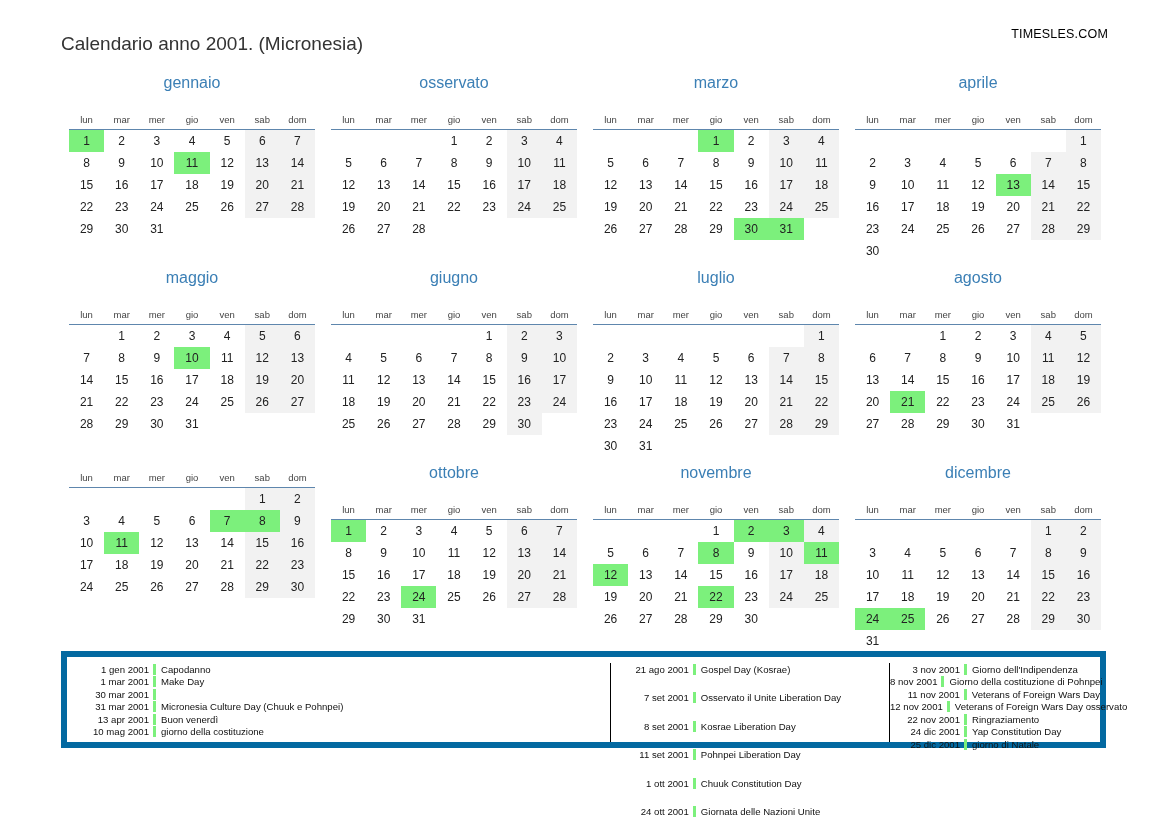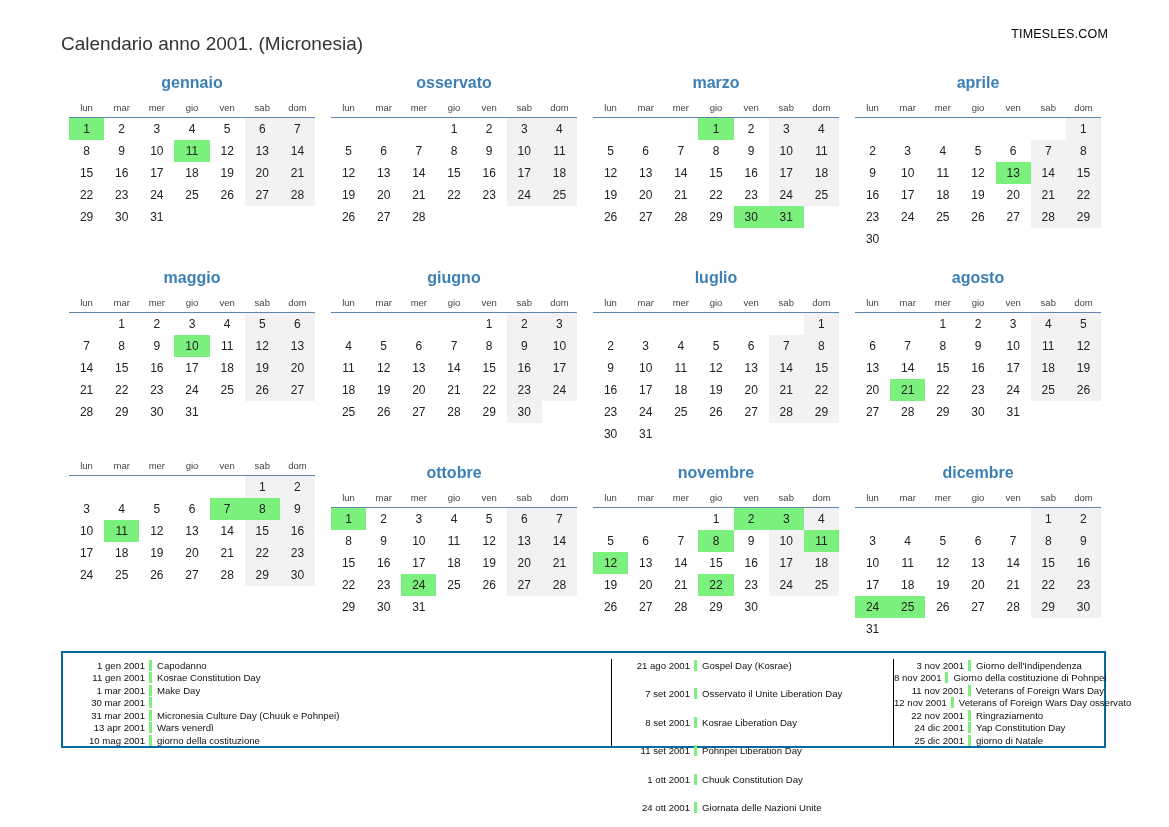--- a/index.html
+++ b/index.html
@@ -26,25 +26,24 @@
     grid-template-columns:repeat(4,262px);
     grid-auto-rows:195px;
   }
   .month{position:relative;}
   .month-name{
     text-align:center;
     font-size:16px;
     color:#3b7fb5;
     padding-top:6px;
     padding-bottom:8px;
-    font-weight:bold;
   }
   table.cal{
     border-collapse:collapse;
-    margin:0 auto;
+    margin:12px auto;
     width:246px;
   }
   table.cal th{
     font-size:9.5px;
     font-weight:normal;
     color:#444;
     padding:2px 0 4px 0;
     text-align:center;
     border-bottom:1px solid #5e86ad;
     width:35px;
@@ -56,21 +55,21 @@
     width:35px;
     color:#222;
     padding:0;
   }
   td.we{background:#f2f2f2;}
   td.hl{background:#7cf07c;}
   td.empty{background:transparent;}
   .legend{
     position:absolute;left:61px;top:651px;
     width:1045px;height:97px;
-    border:2px solid #0369a1;
+    border:6px solid #0369a1;
     box-sizing:border-box;
   }
   .legend-inner{
     display:flex;
     height:100%;
     padding:6px 0 0 0;
     box-sizing:border-box;
   }
   .legend-col{
     display:flex;
@@ -895,42 +894,37 @@
 
 <div class="legend">
   <div class="legend-inner">
     <div class="legend-col c1" id="leg1">
         <div class="legend-row">
           <span class="legend-date">1 gen 2001</span>
           <span class="legend-bar"></span>
           <span class="legend-text">Capodanno</span>
         </div>
         <div class="legend-row">
-          <span class="legend-date">11 gen 2001</span>
-          <span class="legend-bar"></span>
-          <span class="legend-text">Kosrae Constitution Day</span>
-        </div>
-        <div class="legend-row">
           <span class="legend-date">1 mar 2001</span>
           <span class="legend-bar"></span>
           <span class="legend-text">Make Day</span>
         </div>
         <div class="legend-row">
           <span class="legend-date">30 mar 2001</span>
           <span class="legend-bar"></span>
         </div>
         <div class="legend-row">
           <span class="legend-date">31 mar 2001</span>
           <span class="legend-bar"></span>
           <span class="legend-text">Micronesia Culture Day (Chuuk e Pohnpei)</span>
         </div>
         <div class="legend-row">
           <span class="legend-date">13 apr 2001</span>
           <span class="legend-bar"></span>
-          <span class="legend-text">Wars venerdì</span>
+          <span class="legend-text">Buon venerdì</span>
         </div>
         <div class="legend-row">
           <span class="legend-date">10 mag 2001</span>
           <span class="legend-bar"></span>
           <span class="legend-text">giorno della costituzione</span>
         </div>
       </div>
     <div class="legend-sep"></div>
     <div class="legend-col c2" id="leg2">
         <div class="legend-row">

